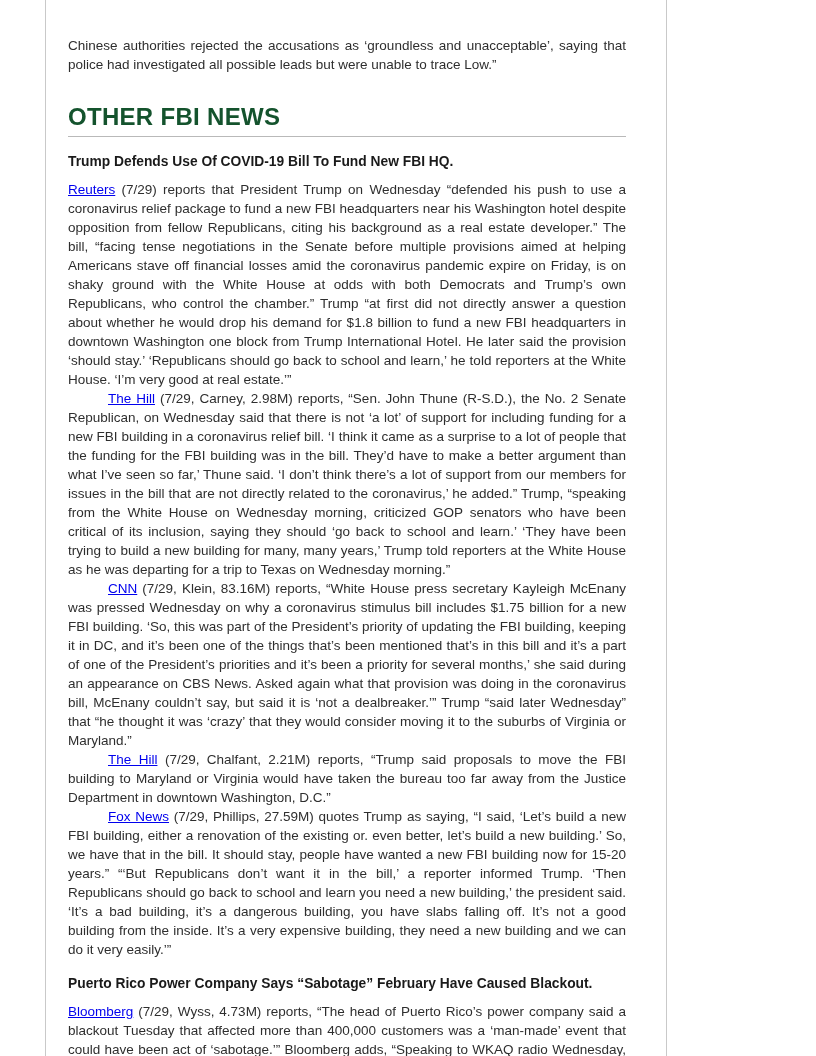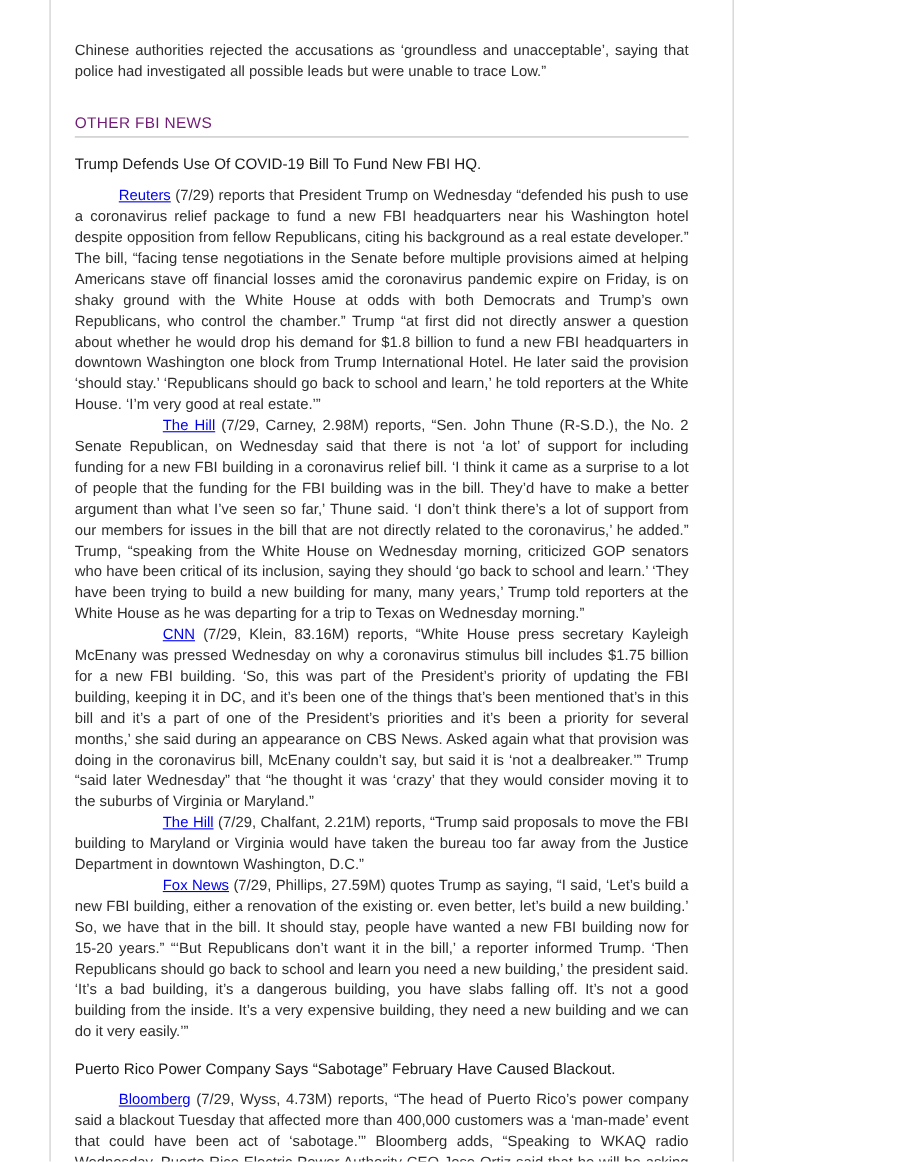--- a/index.html
+++ b/index.html
@@ -23,39 +23,38 @@
     font-size: 13.5px;
     line-height: 19px;
     color: #2e2e2e;
     text-align: justify;
   }
   .body-text.indent { text-indent: 40px; }
   a.source-link {
     color: #0000ee;
     text-decoration: underline;
     cursor: pointer;
-    margin-left: 40px;
   }
   .section-heading {
     margin-top: 29px;
-    font-size: 14px;
-    font-weight: normal;
+    font-size: 24px;
+    font-weight: bold;
     letter-spacing: 0.3px;
-    color: #701a75;
+    color: #14532d;
   }
   .section-rule {
     border: none;
     border-top: 1px solid #b9b9b9;
     margin: 5px 0 0 0;
   }
   .headline {
     margin: 16px 0 9px 0;
     font-size: 13.8px;
     line-height: 18px;
-    font-weight: normal;
+    font-weight: bold;
     color: #1a1a1a;
   }
   article { display: block; }
 </style>
 </head>
 <body>
 
 <div class="page">
 
   <p class="body-text">Chinese authorities rejected the accusations as ‘groundless and unacceptable’, saying that police had investigated all possible leads but were unable to trace Low.”</p>

